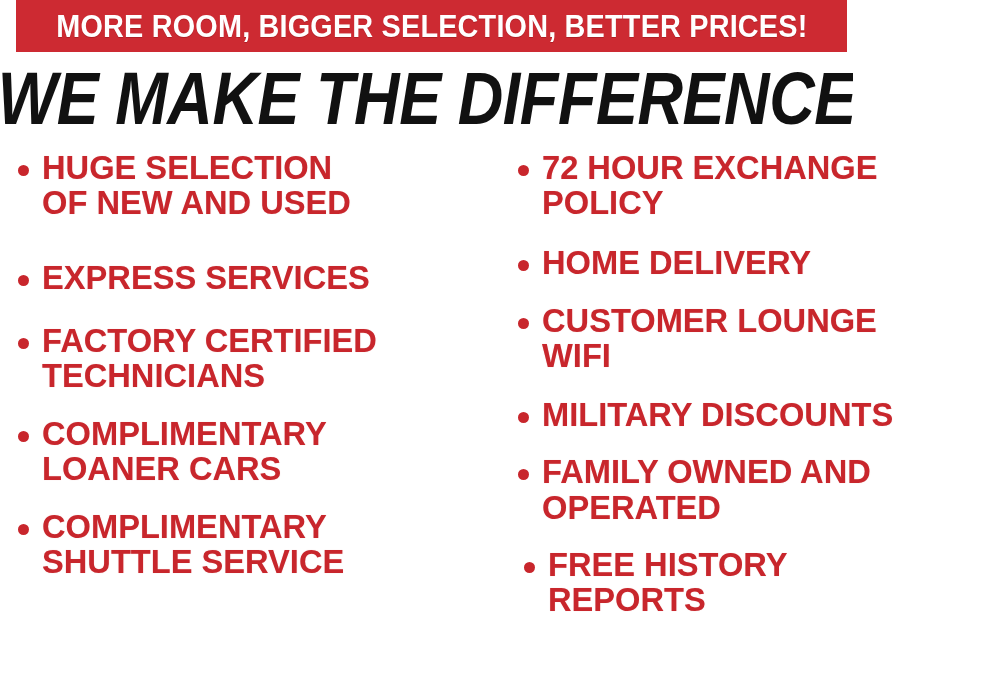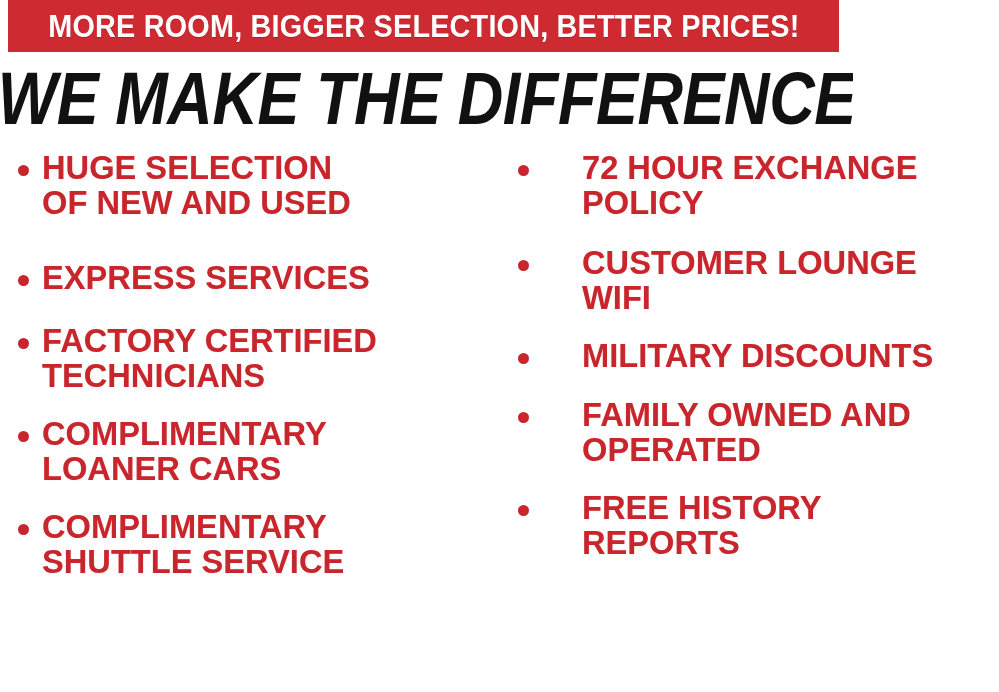--- a/index.html
+++ b/index.html
@@ -20,21 +20,21 @@
     width: 999px;
     height: 692px;
     position: relative;
     background: #ffffff;
     box-sizing: border-box;
   }
 
   
   .banner {
     position: absolute;
-    left: 8px;
+    left: 16px;
     top: 0;
     width: 831px;
     height: 52px;
     background: #cd2a32;
     display: flex;
     align-items: center;
     justify-content: center;
     overflow: hidden;
   }
   .banner-text {
@@ -95,21 +95,21 @@
   .bullet-item {
     display: flex;
     align-items: flex-start;
     color: #c8262c;
     font-family: "Liberation Sans", sans-serif;
     font-weight: bold;
     line-height: 1.04;
     margin-bottom: 21px;
   }
   .col-left .bullet-item  { font-size: 34px; }
-  .col-right .bullet-item { font-size: 34px; gap: 40px; }
+  .col-right .bullet-item { font-size: 34px; }
 
   .bullet-dot {
     flex: 0 0 auto;
     width: 11px;
     height: 11px;
     border-radius: 50%;
     background: #c8262c;
     margin-top: 15px;
     margin-right: 13px;
   }
@@ -183,20 +183,24 @@
     </div>
 
     <div class="col col-right">
 
       <div class="bullet-item">
         <span class="bullet-dot"></span>
         <span class="bullet-label">72 HOUR EXCHANGE
 POLICY</span>
       </div>
 
+      <div class="bullet-item">
+        <span class="bullet-dot"></span>
+        <span class="bullet-label">HOME DELIVERY</span>
+      </div>
 
       <div class="bullet-item">
         <span class="bullet-dot"></span>
         <span class="bullet-label">CUSTOMER LOUNGE
 WIFI</span>
       </div>
 
       <div class="bullet-item">
         <span class="bullet-dot"></span>
         <span class="bullet-label">MILITARY DISCOUNTS</span>

